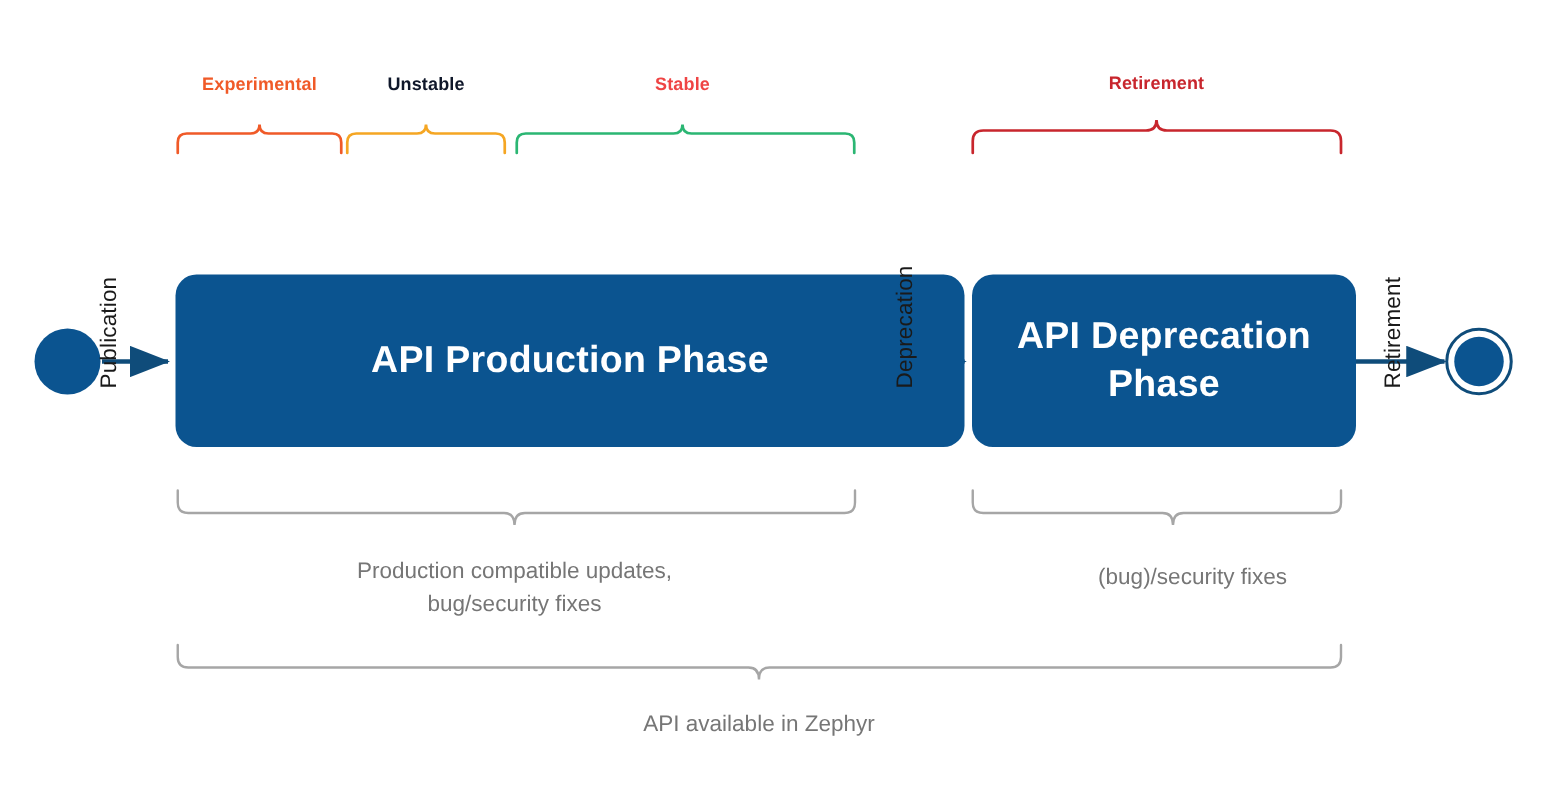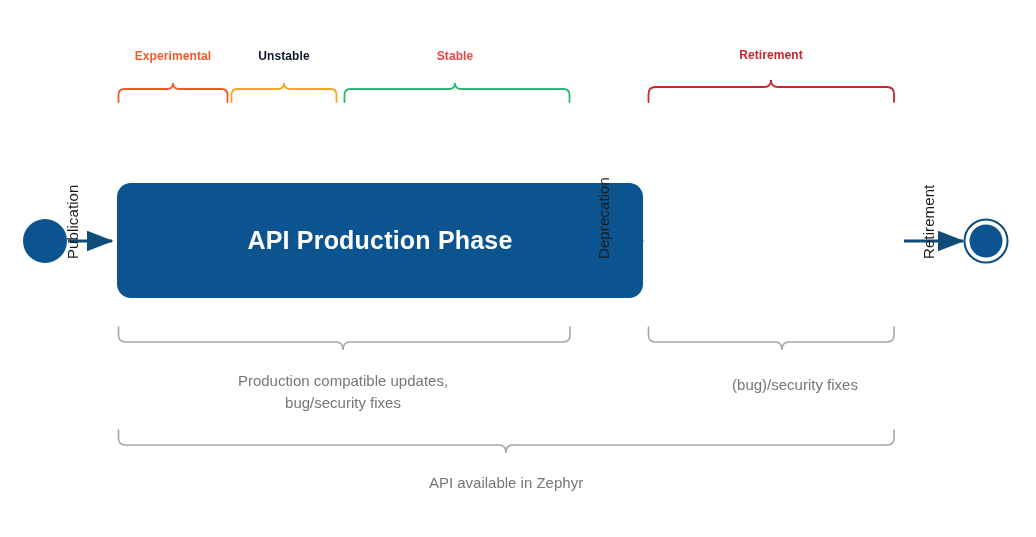--- a/index.html
+++ b/index.html
@@ -127,20 +127,21 @@
 
     <path d="M118.5,327 L118.5,335 Q118.5,342 125.5,342 L336,342 Q343,342 343,350 Q343,342 350,342 L563,342 Q570,342 570,335 L570,327" fill="none" stroke="#a6a6a6" stroke-width="1.6" stroke-linecap="round"></path>
 
     <path d="M648.5,327 L648.5,335 Q648.5,342 655.5,342 L775,342 Q782,342 782,350 Q782,342 789,342 L887,342 Q894,342 894,335 L894,327" fill="none" stroke="#a6a6a6" stroke-width="1.6" stroke-linecap="round"></path>
 
     <path d="M118.5,430 L118.5,438 Q118.5,445 125.5,445 L499,445 Q506,445 506,453 Q506,445 513,445 L887,445 Q894,445 894,438 L894,430" fill="none" stroke="#a6a6a6" stroke-width="1.6" stroke-linecap="round"></path>
   </svg>
 
   <div class="phase-box" id="box-production" style="background:#0b5490;">API Production Phase</div>
 
+  <div class="phase-box" id="box-deprecation" style="background:#0b5490;">API Deprecation Phase</div>
 
   <div class="rot-label" id="label-publication">Publication</div>
   <div class="rot-label" id="label-deprecation">Deprecation</div>
   <div class="rot-label" id="label-retirement">Retirement</div>
 
   <div class="bracket-label" id="label-experimental">Experimental</div>
   <div class="bracket-label" id="label-unstable">Unstable</div>
   <div class="bracket-label" id="label-stable">Stable</div>
   <div class="bracket-label" id="label-deprecated">Retirement</div>
 

